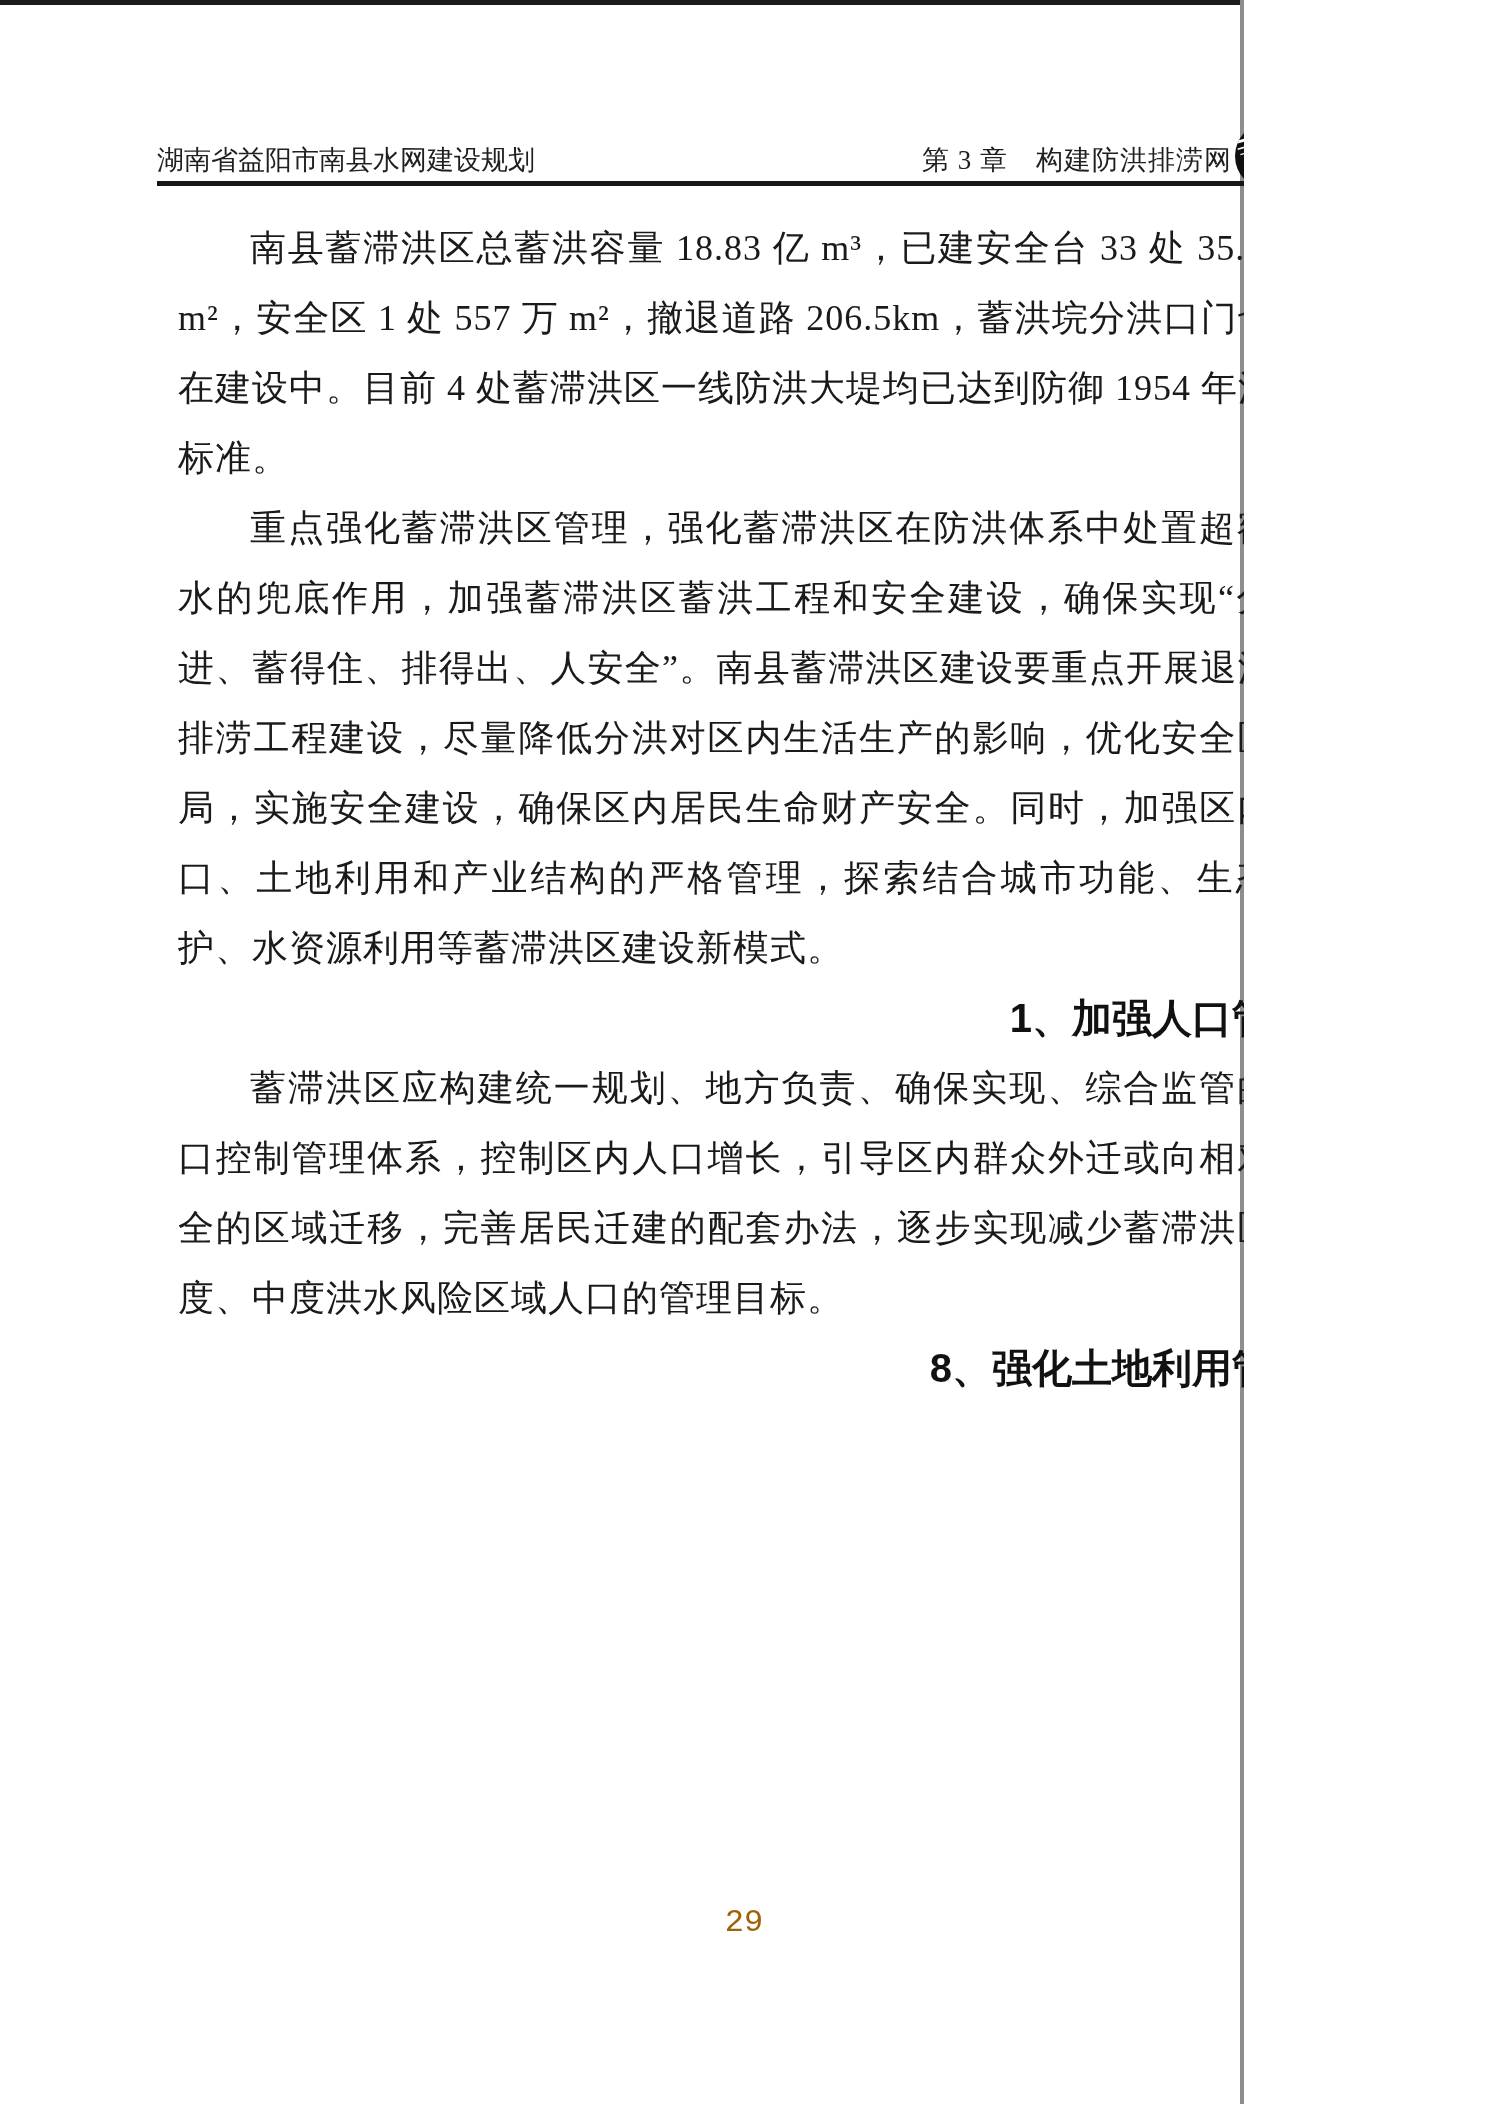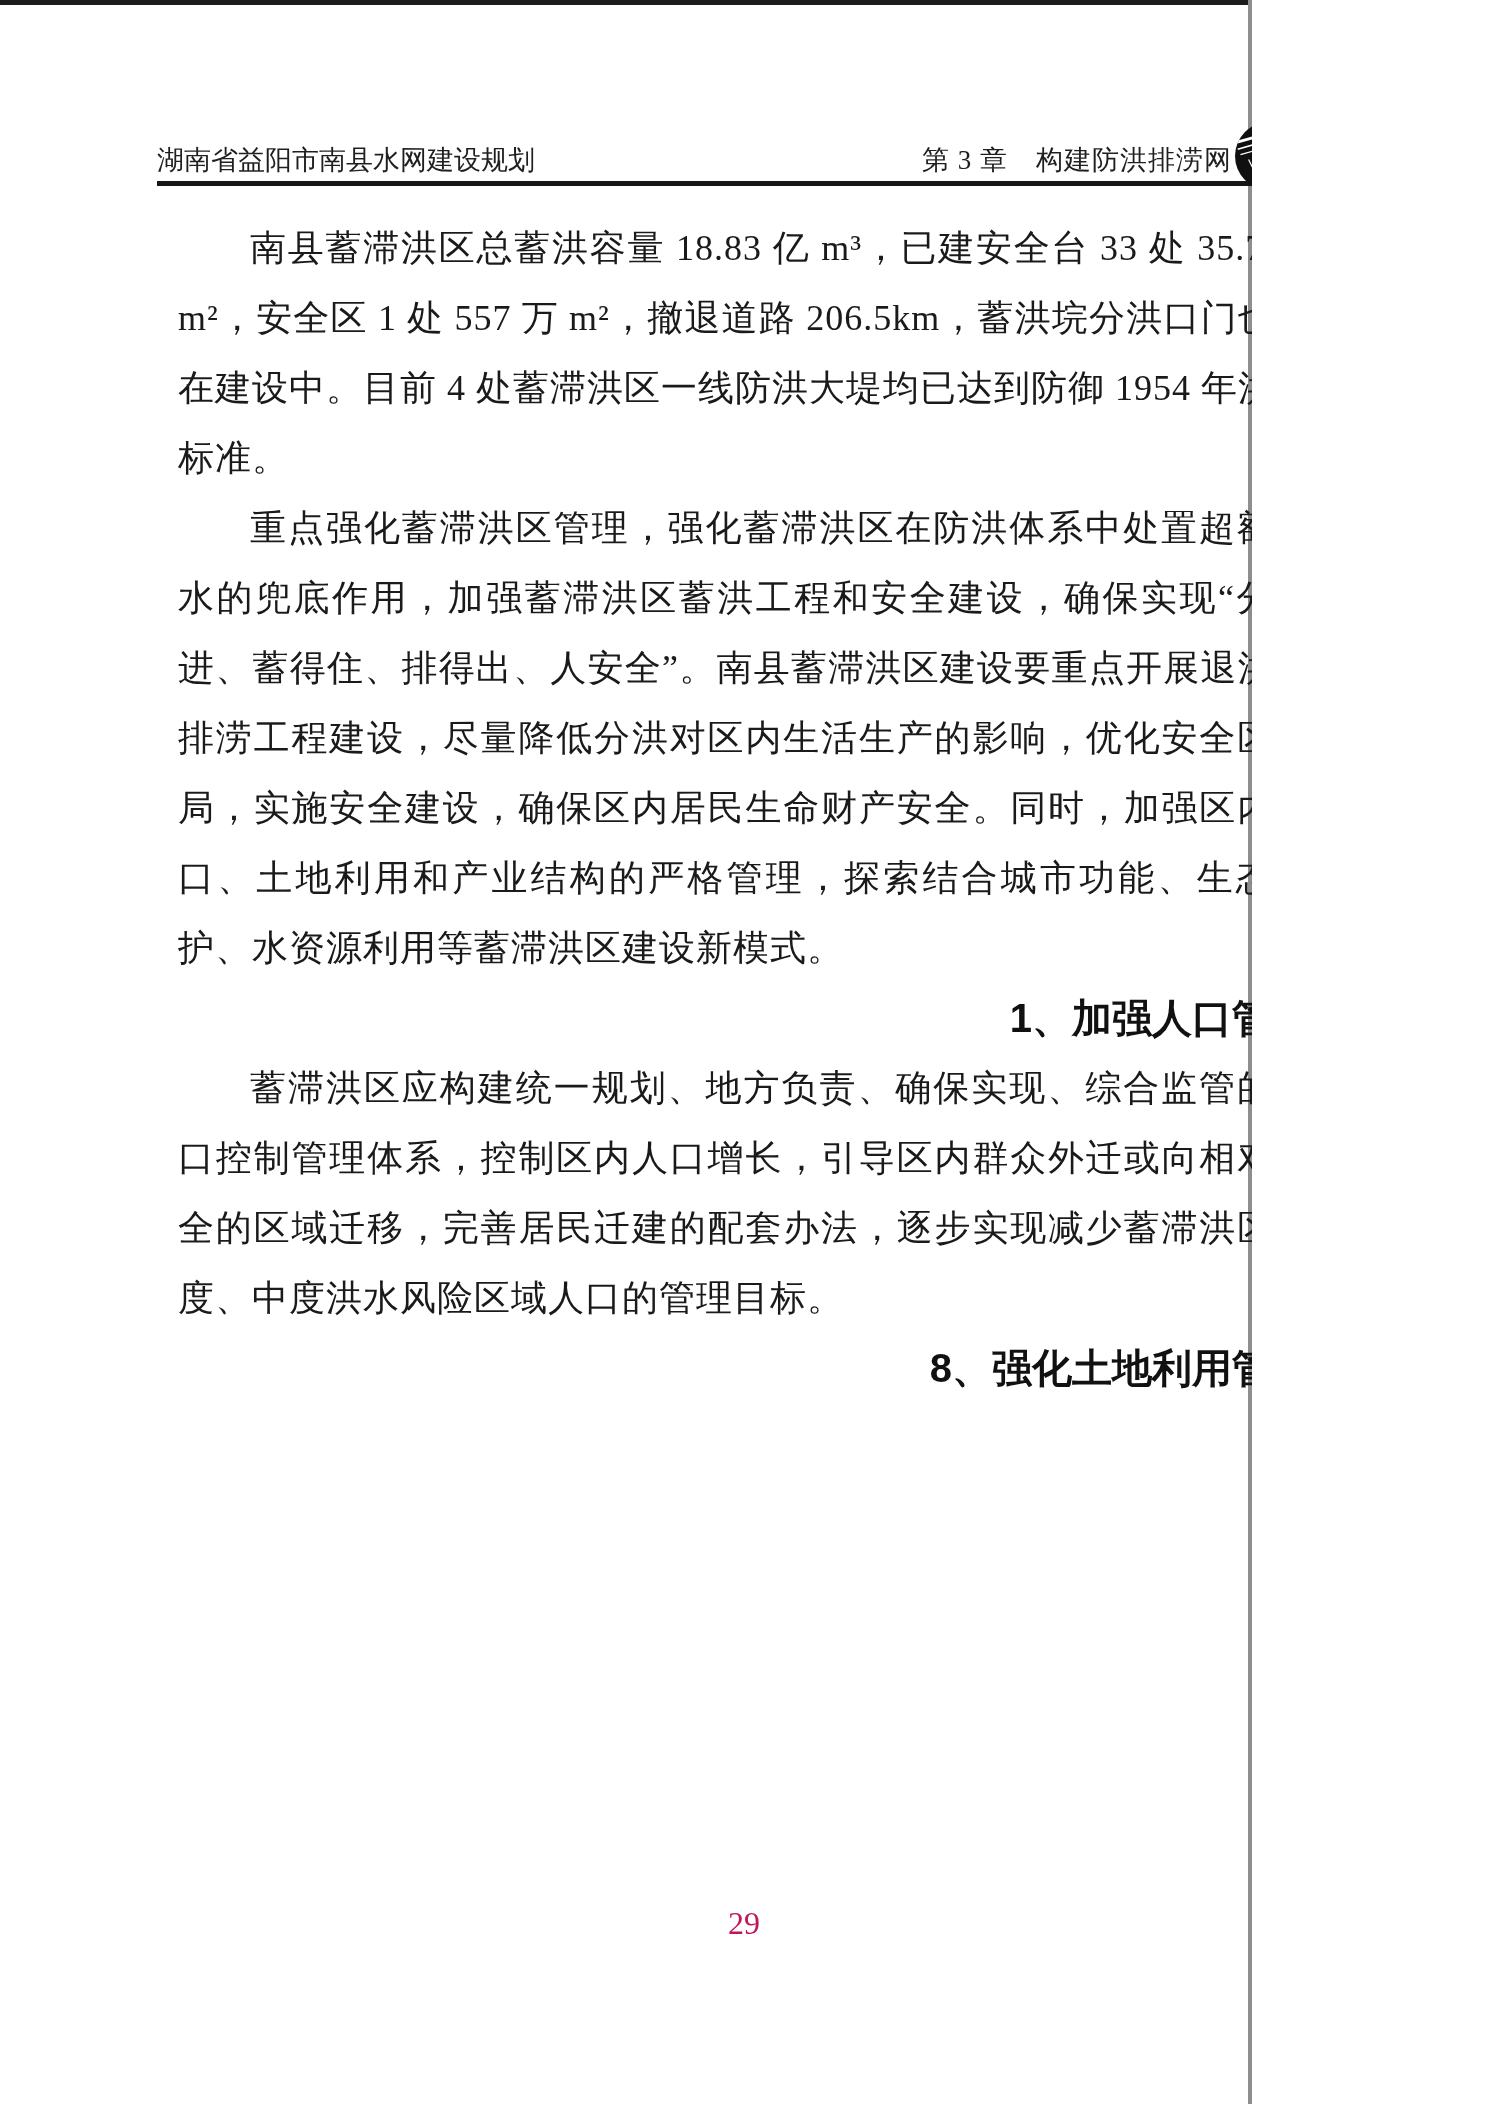--- a/index.html
+++ b/index.html
@@ -3,21 +3,20 @@
 <meta charset="utf-8">
 <style>
   html, body { margin: 0; padding: 0; background: #ffffff; }
   .page {
     position: relative;
     width: 1244px;
     height: 2104px;
     background: #ffffff;
     overflow: hidden;
     color: #1a1a1a;
-    padding-left: 8px;
   }
   .top-edge {
     position: absolute; top: 0; left: 0;
     width: 1488px; height: 5px;
     background: #1c1c1c;
   }
   .right-edge {
     position: absolute; top: 0; right: 0;
     width: 4px; height: 2104px;
     background: #8e8e8e;
@@ -71,24 +70,24 @@
     line-height: 70px;
     letter-spacing: 0;
     text-align: right;
     color: #111111;
   }
   .page-number {
     position: absolute;
     left: 0; top: 1903px;
     width: 1488px;
     text-align: center;
-    font-family: Liberation Serif, serif;
+    font-family: Liberation Mono, monospace;
     font-size: 32px;
     line-height: 40px;
-    color: #be185d;
+    color: #a16207;
   }
 </style>
 </head>
 <body>
 
 <div class="page">
 
   <div class="top-edge"></div>
   <div class="right-edge"></div>
 

